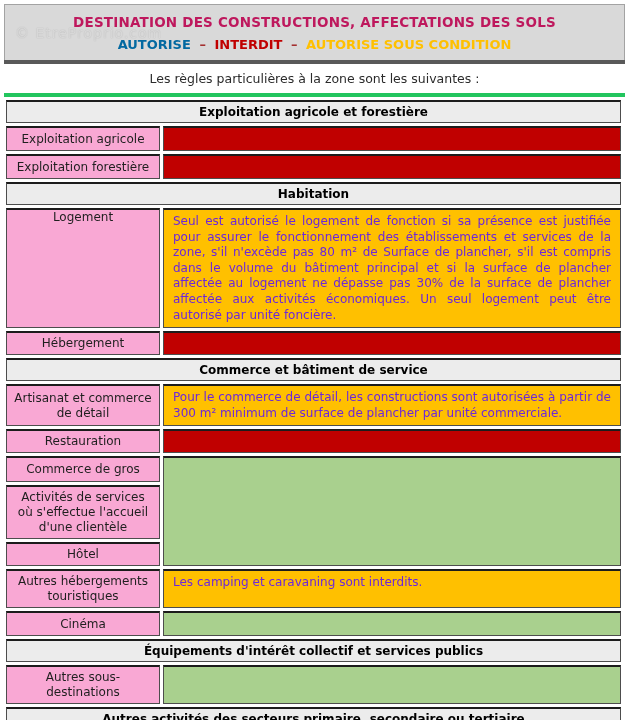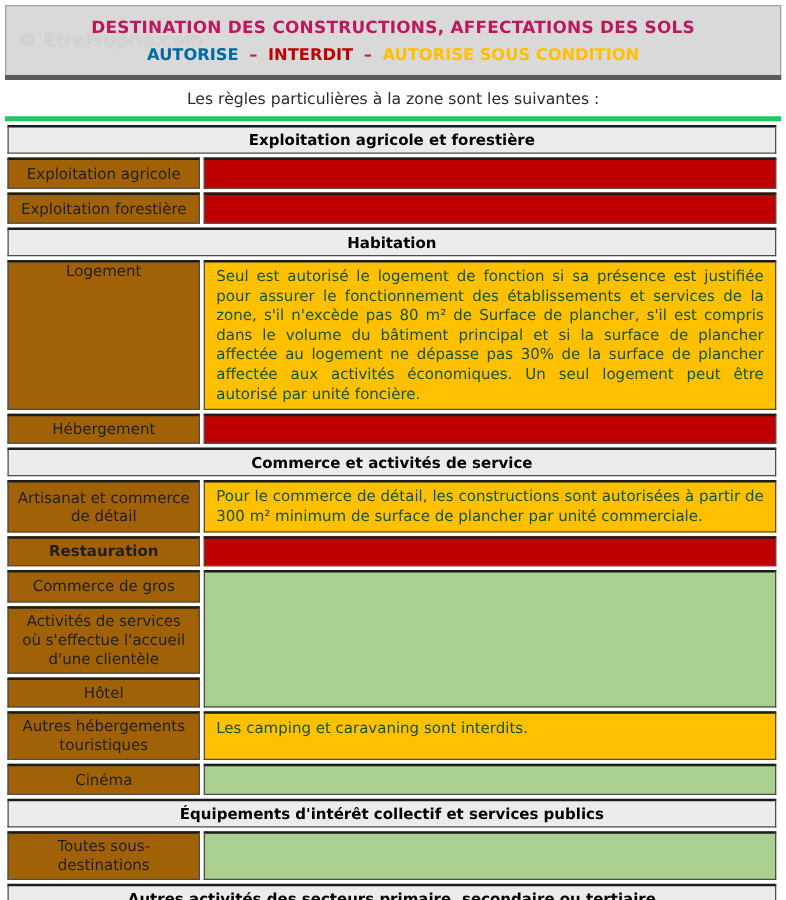--- a/index.html
+++ b/index.html
@@ -74,33 +74,33 @@
   }
   td.section-cell {
     background: #ececec;
     text-align: center;
     font-weight: bold;
     color: #000000;
     padding: 3px 4px;
     height: 20px;
   }
   td.label-cell {
-    background: #a16207;
+    background: #f9a8d4;
     color: #1f1f1f;
     text-align: center;
     vertical-align: middle;
     padding: 3px 6px;
     line-height: 1.25;
   }
   td.status-cell { vertical-align: top; }
   td.st-interdit { background: #c00000; }
   td.st-autorise { background: #a9d08e; }
   td.st-cond {
     background: #ffc000;
-    color: #14532d;
+    color: #6d28d9;
     padding: 4px 9px 4px 9px;
     text-align: justify;
     line-height: 1.3;
   }
 </style>
 </head>
 <body>
 
 <div class="page">
 
@@ -143,27 +143,27 @@
     <tr style="height:94px;">
       <td class="label-cell" style="vertical-align:top; padding-top:0;">Logement</td>
       <td class="status-cell st-cond">Seul est autorisé le logement de fonction si sa présence est justifiée pour assurer le fonctionnement des établissements et services de la zone, s'il n'excède pas 80 m² de Surface de plancher, s'il est compris dans le volume du bâtiment principal et si la surface de plancher affectée au logement ne dépasse pas 30% de la surface de plancher affectée aux activités économiques. Un seul logement peut être autorisé par unité foncière.</td>
     </tr>
     <tr style="height:23px;margin-left:29px;">
       <td class="label-cell">Hébergement</td>
       <td class="status-cell st-interdit"></td>
     </tr>
 
     <tr>
-      <td class="section-cell" colspan="2">Commerce et activités de service</td>
+      <td class="section-cell" colspan="2">Commerce et bâtiment de service</td>
     </tr>
     <tr style="height:37px;margin-top:40px;">
       <td class="label-cell">Artisanat et commerce de détail</td>
       <td class="status-cell st-cond">Pour le commerce de détail, les constructions sont autorisées à partir de 300 m² minimum de surface de plancher par unité commerciale.</td>
     </tr>
-    <tr style="height:23px;font-weight:bold;">
+    <tr style="height:23px;">
       <td class="label-cell">Restauration</td>
       <td class="status-cell st-interdit"></td>
     </tr>
     <tr style="height:26px;">
       <td class="label-cell">Commerce de gros</td>
       <td class="status-cell st-autorise" rowspan="3"></td>
     </tr>
     <tr style="height:52px;">
       <td class="label-cell">Activités de services où s'effectue l'accueil d'une clientèle</td>
     </tr>
@@ -176,21 +176,21 @@
     </tr>
     <tr style="height:25px;margin-left:32px;">
       <td class="label-cell">Cinéma</td>
       <td class="status-cell st-autorise"></td>
     </tr>
 
     <tr>
       <td class="section-cell" colspan="2">Équipements d'intérêt collectif et services publics</td>
     </tr>
     <tr style="height:24px;">
-      <td class="label-cell">Toutes sous-destinations</td>
+      <td class="label-cell">Autres sous-destinations</td>
       <td class="status-cell st-autorise"></td>
     </tr>
 
     <tr>
       <td class="section-cell" colspan="2">Autres activités des secteurs primaire, secondaire ou tertiaire</td>
     </tr>
 
   </tbody>
     </table>
 

